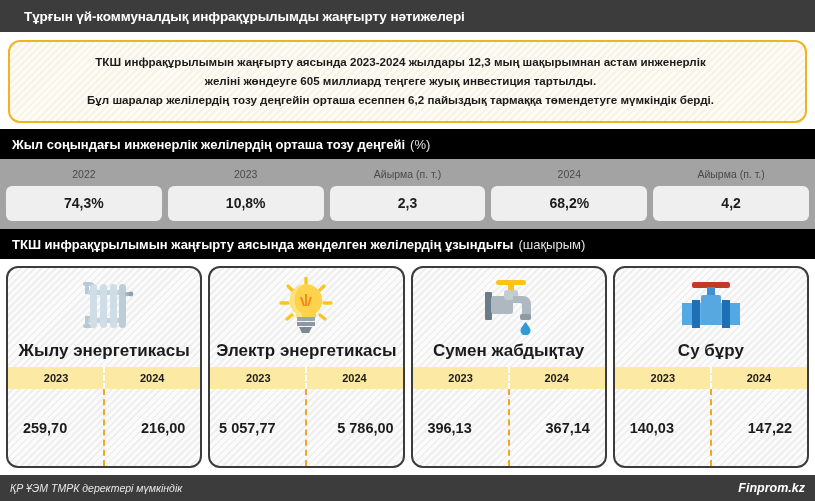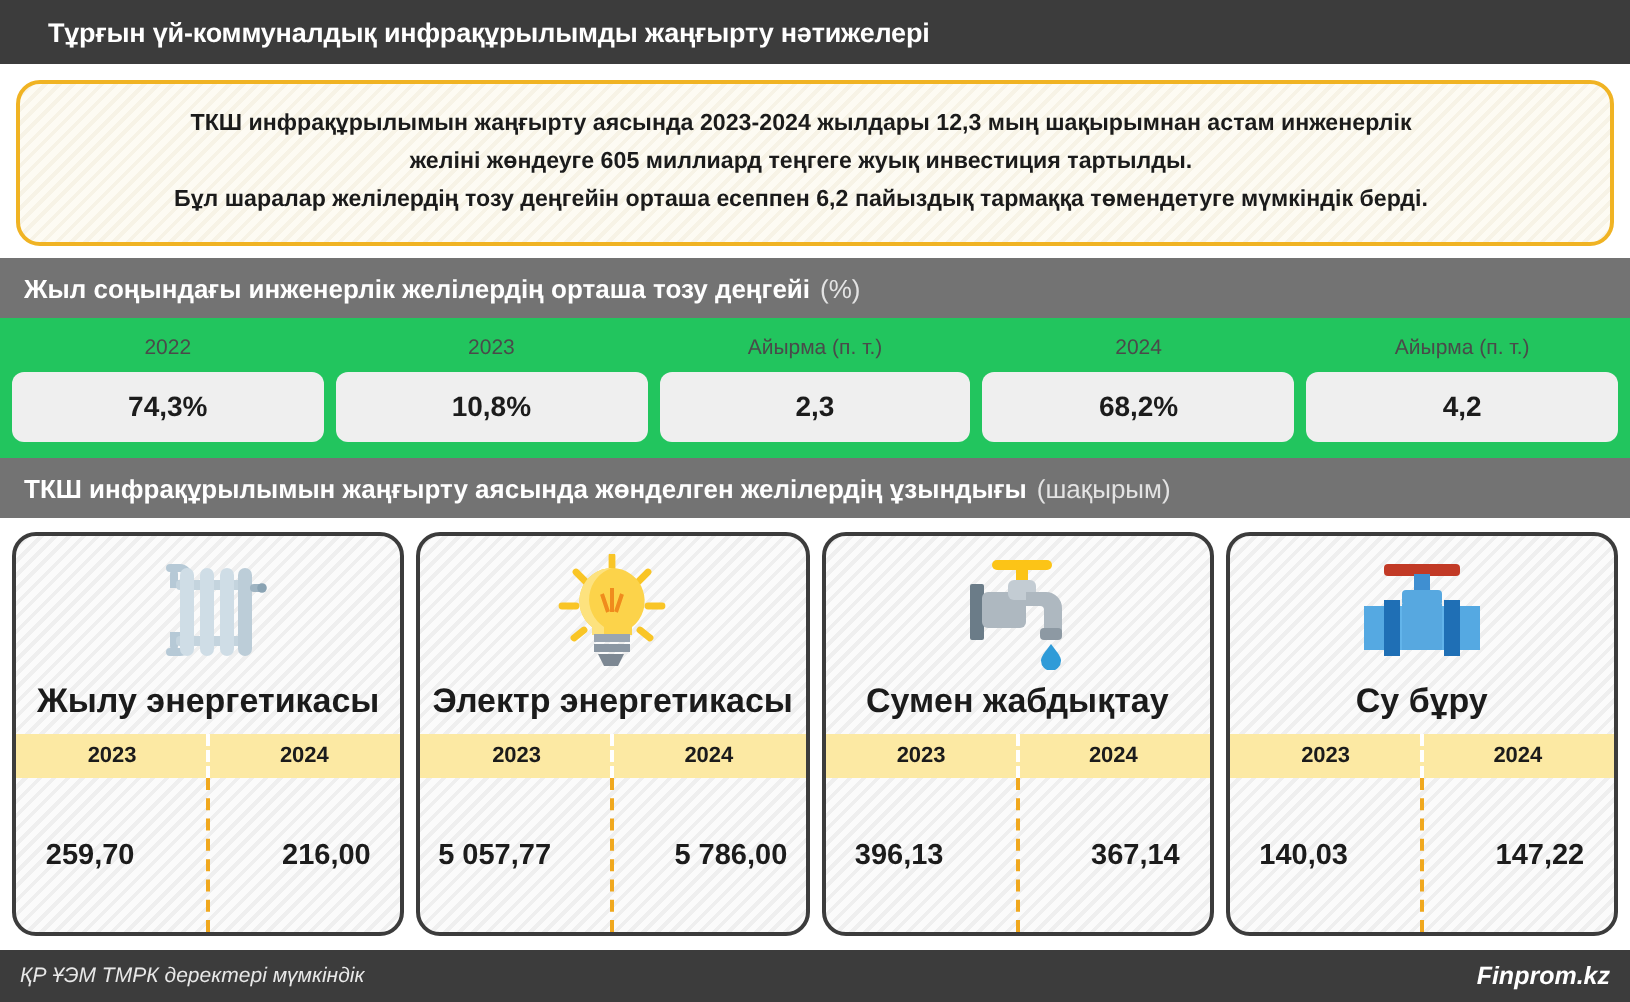--- a/index.html
+++ b/index.html
@@ -51,21 +51,21 @@
   }
   .callout p {
     font-size: 11.6px;
     font-weight: bold;
     color: #1b1b1b;
     line-height: 1.62;
   }
 
   
   .section-header {
-    background: #737373;
+    background: #000000;
     color: #ffffff;
     height: 30px;
     display: flex;
     align-items: center;
     padding: 0 12px;
     flex: 0 0 auto;
   }
   .section-header .main {
     font-size: 13px;
     font-weight: bold;
@@ -76,21 +76,21 @@
     font-weight: normal;
     color: #e3e3e3;
     margin-left: 5px;
     white-space: nowrap;
   }
 
   
   .wear-table {
     flex: 0 0 auto;
     padding: 6px 6px 8px 6px;
-    background: #22c55e;
+    background: #a3a3a3;
   }
   .wear-head {
     display: flex;
     gap: 6px;
   }
   .wear-head > div {
     flex: 1 1 0;
     text-align: center;
     font-size: 10.5px;
     color: #4a4a4a;

